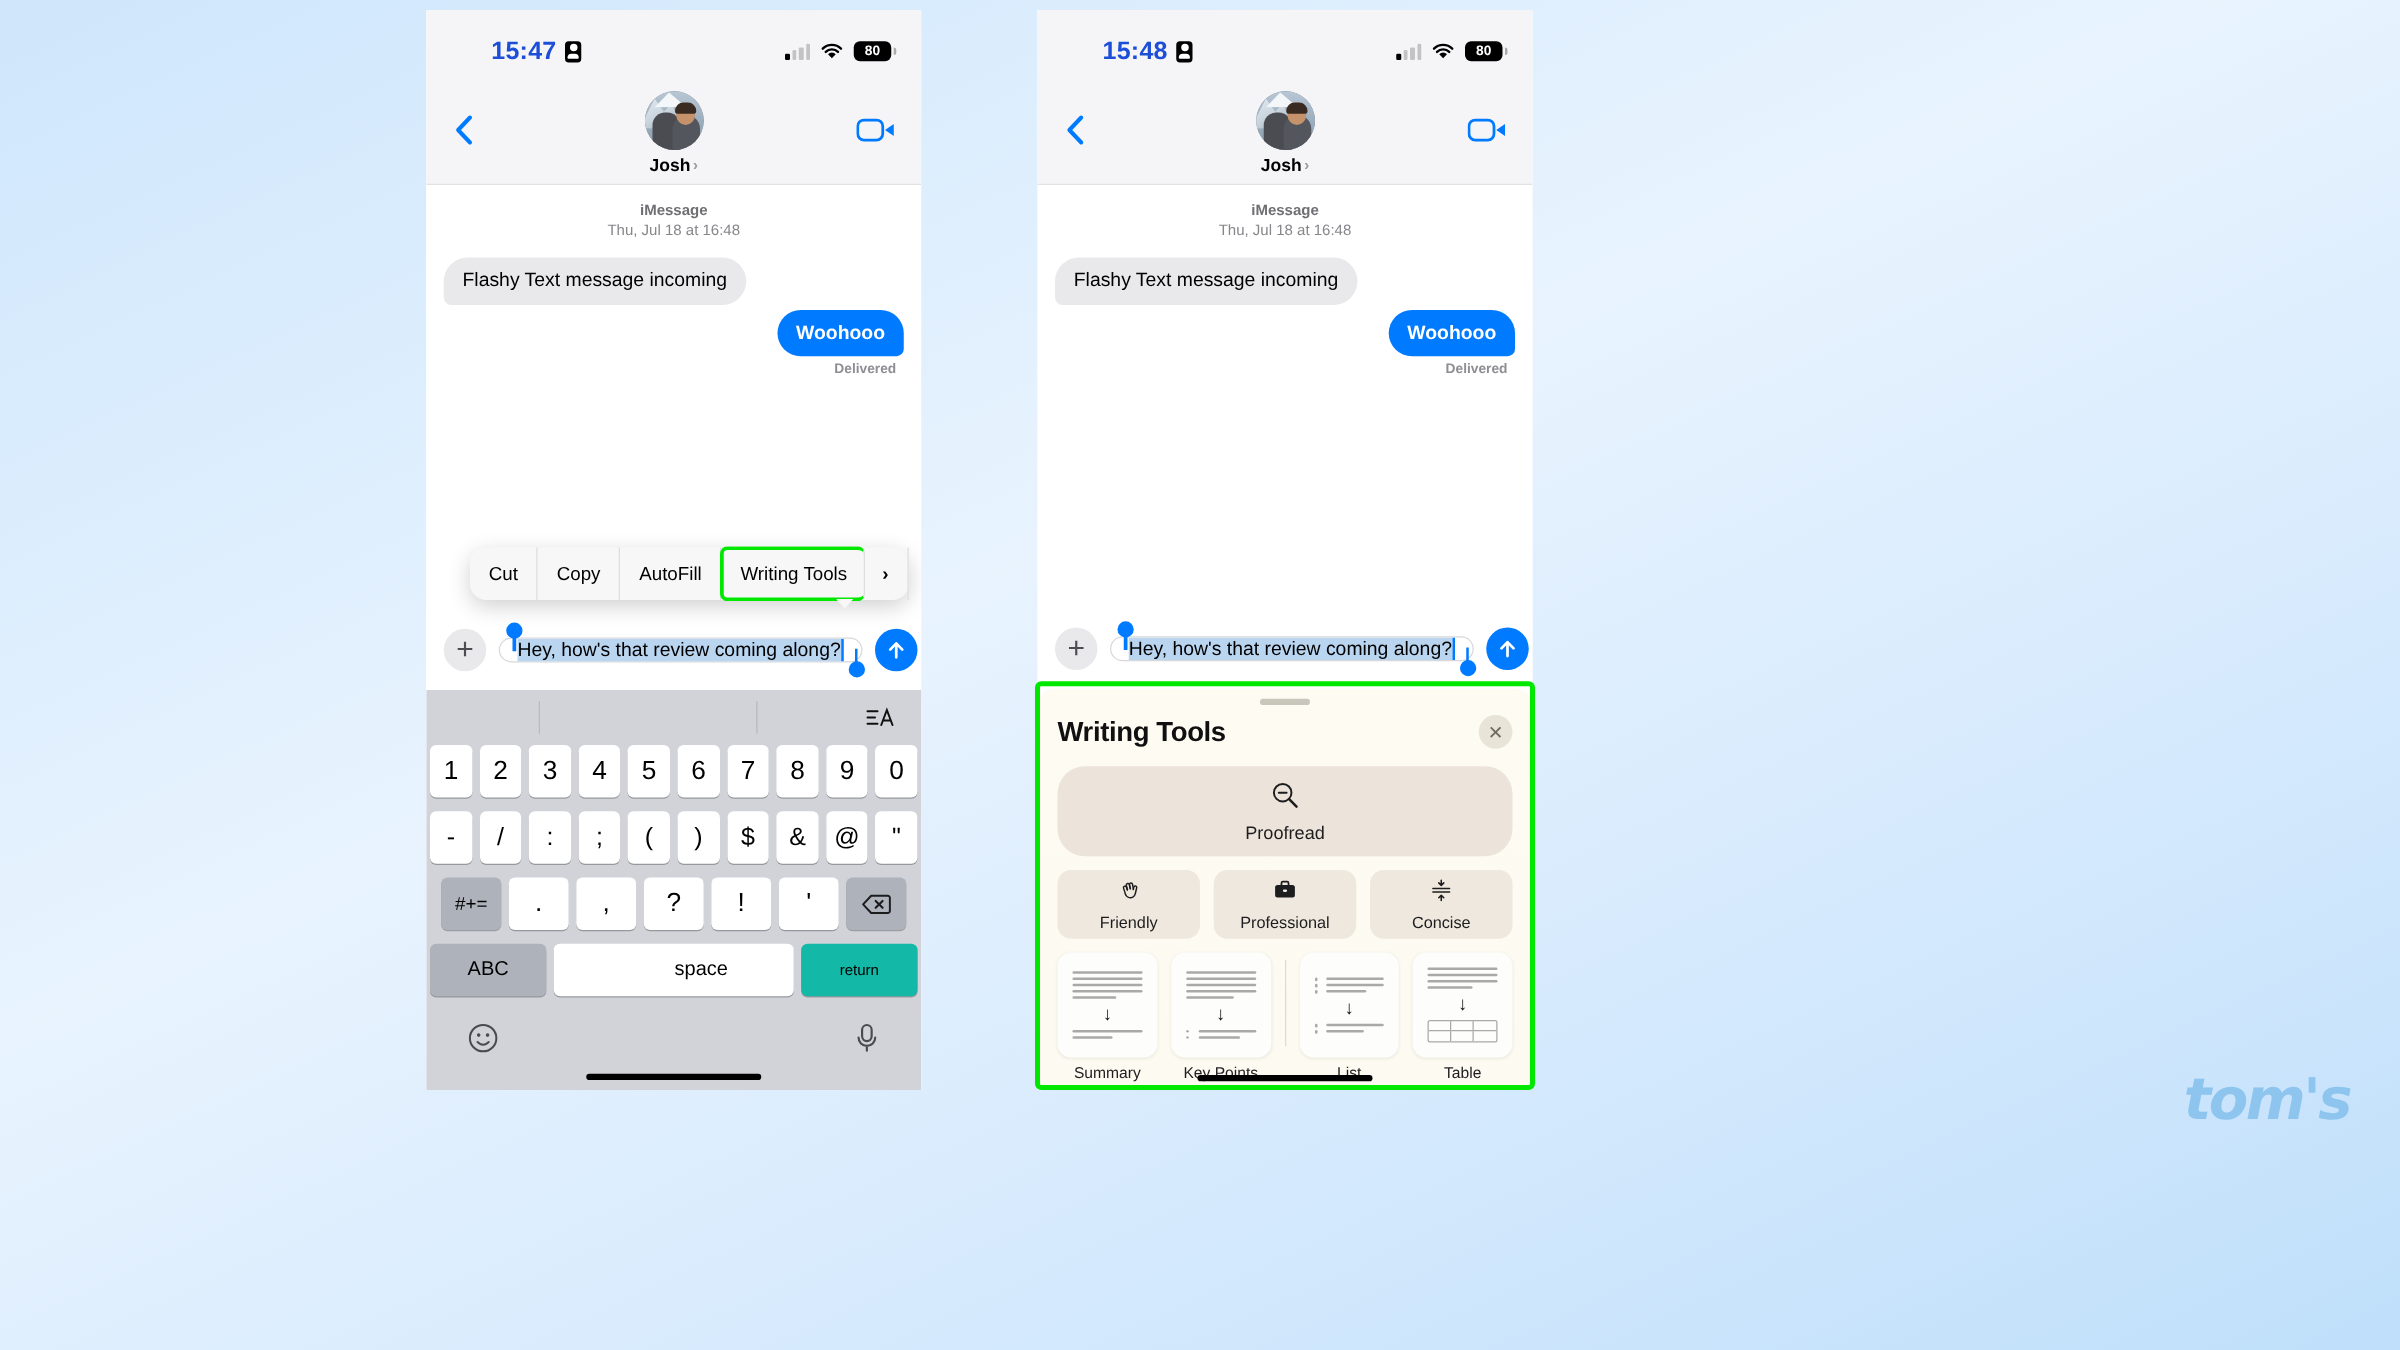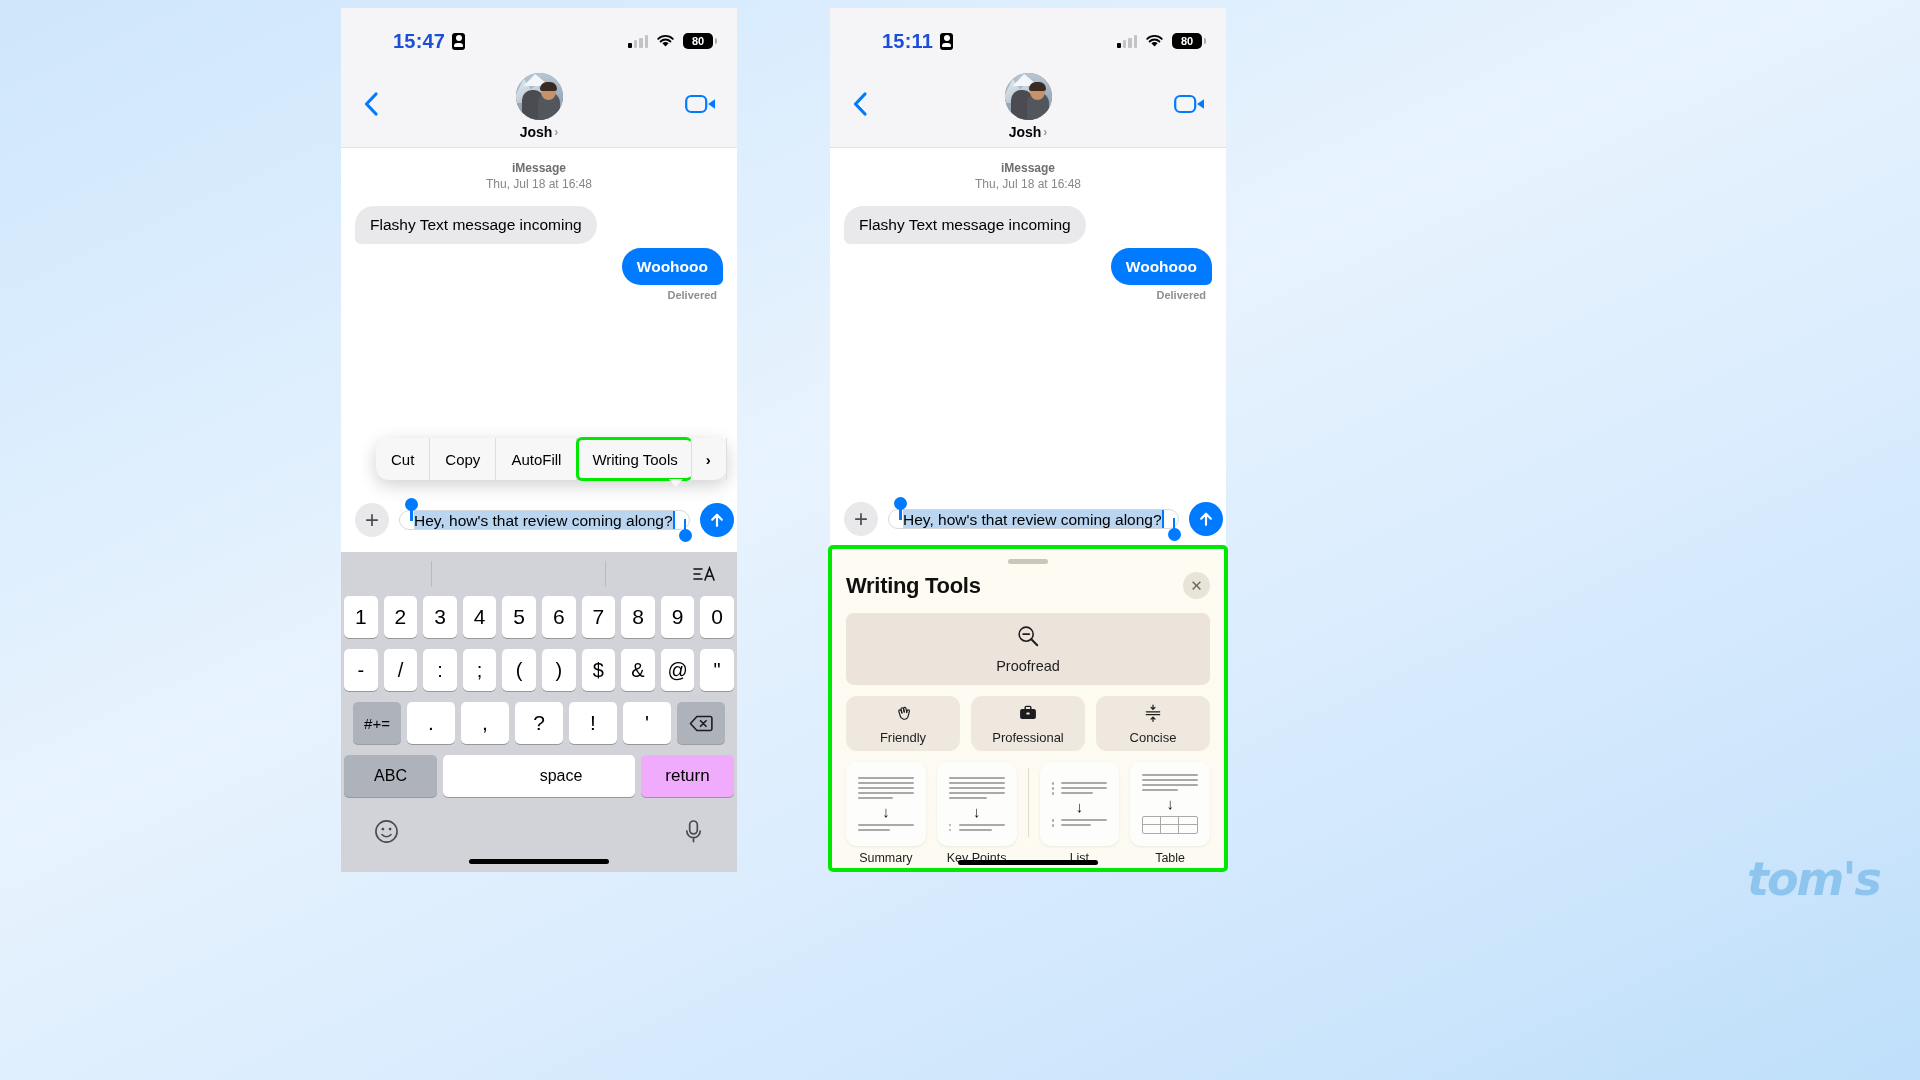--- a/index.html
+++ b/index.html
@@ -208,21 +208,21 @@
     display: flex; align-items: center; justify-content: center;
     font-size: 21px; color: #000; box-shadow: 0 1px 0 rgba(0,0,0,.28);
   }
   .key.sym { font-size: 20px; }
   .key.dark { background: #adb2bb; box-shadow: 0 1px 0 rgba(0,0,0,.25); }
   .krow.r3 .key { min-width: 48px; flex: 0 0 48px; }
   .krow.r3 .key.wide { flex: 0 0 48px; }
   .krow.r4 { gap: 6px; justify-content: space-between; }
   .key.abc  { flex: 0 0 93px; font-size: 16px; background: #adb2bb; }
   .key.space{ flex: 1; font-size: 16px; padding-left: 44px; }
-  .key.ret  { flex: 0 0 93px; font-size: 17px; background: #f0abfc; }
+  .key.ret  { flex: 0 0 93px; font-size: 12px; background: #14b8a6; }
   .kbbottom { display: flex; align-items: center; justify-content: space-between; padding: 6px 30px 0 30px; height: 44px; }
   .homebar {
     position: absolute; left: 50%; transform: translateX(-50%); bottom: 8px;
     width: 140px; height: 5px; border-radius: 3px; background: #000;
   }
 
   
   .wt-outline {
     position: absolute; left: 828px; top: 545px;
     width: 400px; height: 327px;
@@ -243,21 +243,21 @@
   }
   .wt-head { display: flex; align-items: center; justify-content: space-between; margin-bottom: 14px; }
   .wt-title { font-size: 22px; font-weight: 700; color: #101010; letter-spacing: -.3px; }
   .wt-close {
     width: 27px; height: 27px; border-radius: 50%; background: #e8e4d8;
     display: flex; align-items: center; justify-content: center;
     color: #6e6a5e; font-size: 15px;
   }
   .wt-row1 { display: flex; gap: 11px; margin-bottom: 11px; }
   .wt-big {
-    flex: 1; height: 72px; border-radius: 8px; background: #ece4da;
+    flex: 1; height: 72px; border-radius: 22px; background: #ece4da;
     display: flex; flex-direction: column; align-items: center; justify-content: center; gap: 6px;
   }
   .wt-big .lbl { font-size: 14.5px; color: #1d1d1f; }
   .wt-row2 { display: flex; gap: 11px; margin-bottom: 11px; }
   .wt-tone {
     flex: 1; height: 55px; border-radius: 11px; background: #efe8de;
     display: flex; flex-direction: column; align-items: center; justify-content: center; gap: 3px;
   }
   .wt-tone .lbl { font-size: 13px; color: #1d1d1f; }
   .wt-row3 { display: flex; gap: 11px; }
@@ -461,21 +461,21 @@
       </span>
     </div>
     <span class="homebar"></span>
   </div>
 </div>
 
 <div class="phone" id="phone-right">
 
   <div class="statusbar">
     <div class="sb-time">
-      <span>15:11</span>
+      <span>15:48</span>
       <span class="sb-rec"></span>
     </div>
     <div class="sb-right">
       <span class="sig">
           <i></i>
           <i></i>
           <i></i>
           <i></i>
         </span>
       <span class="wifi">

